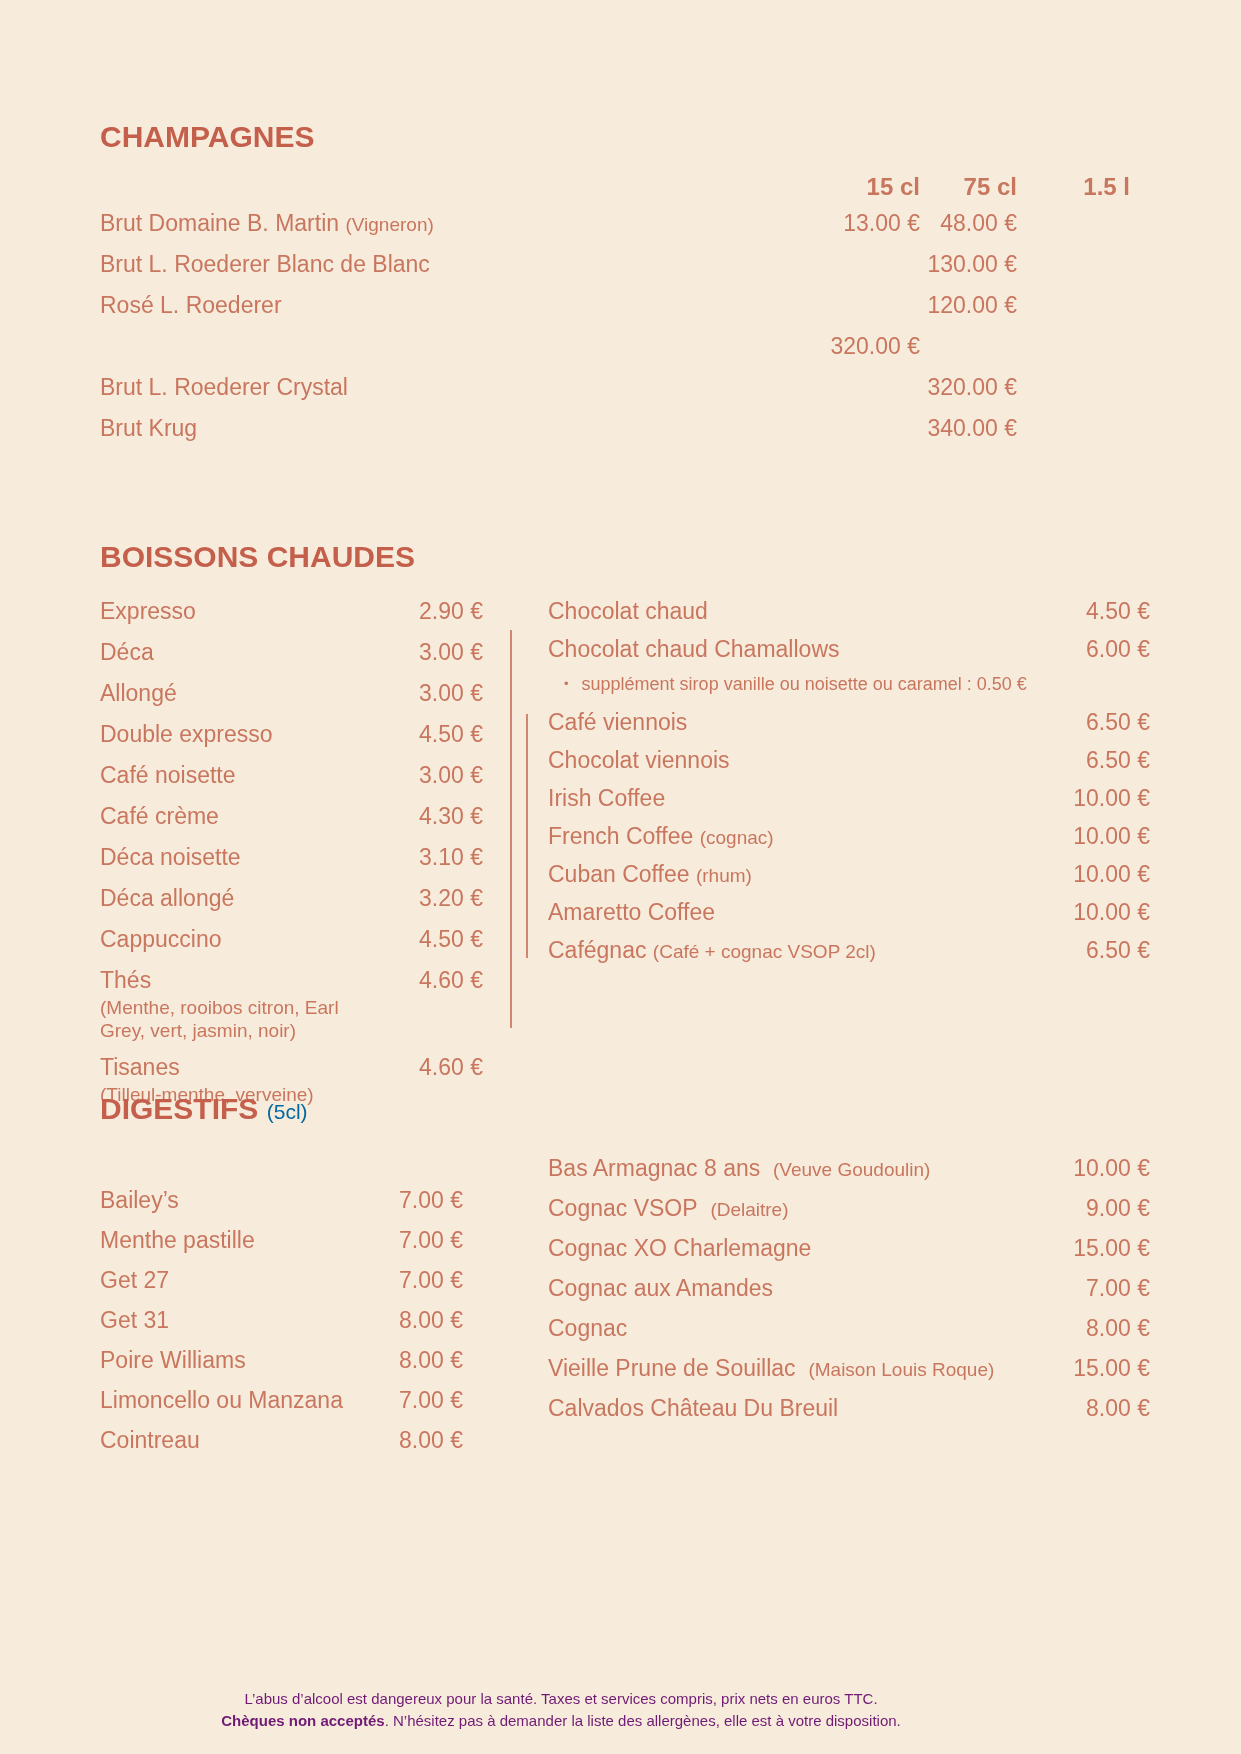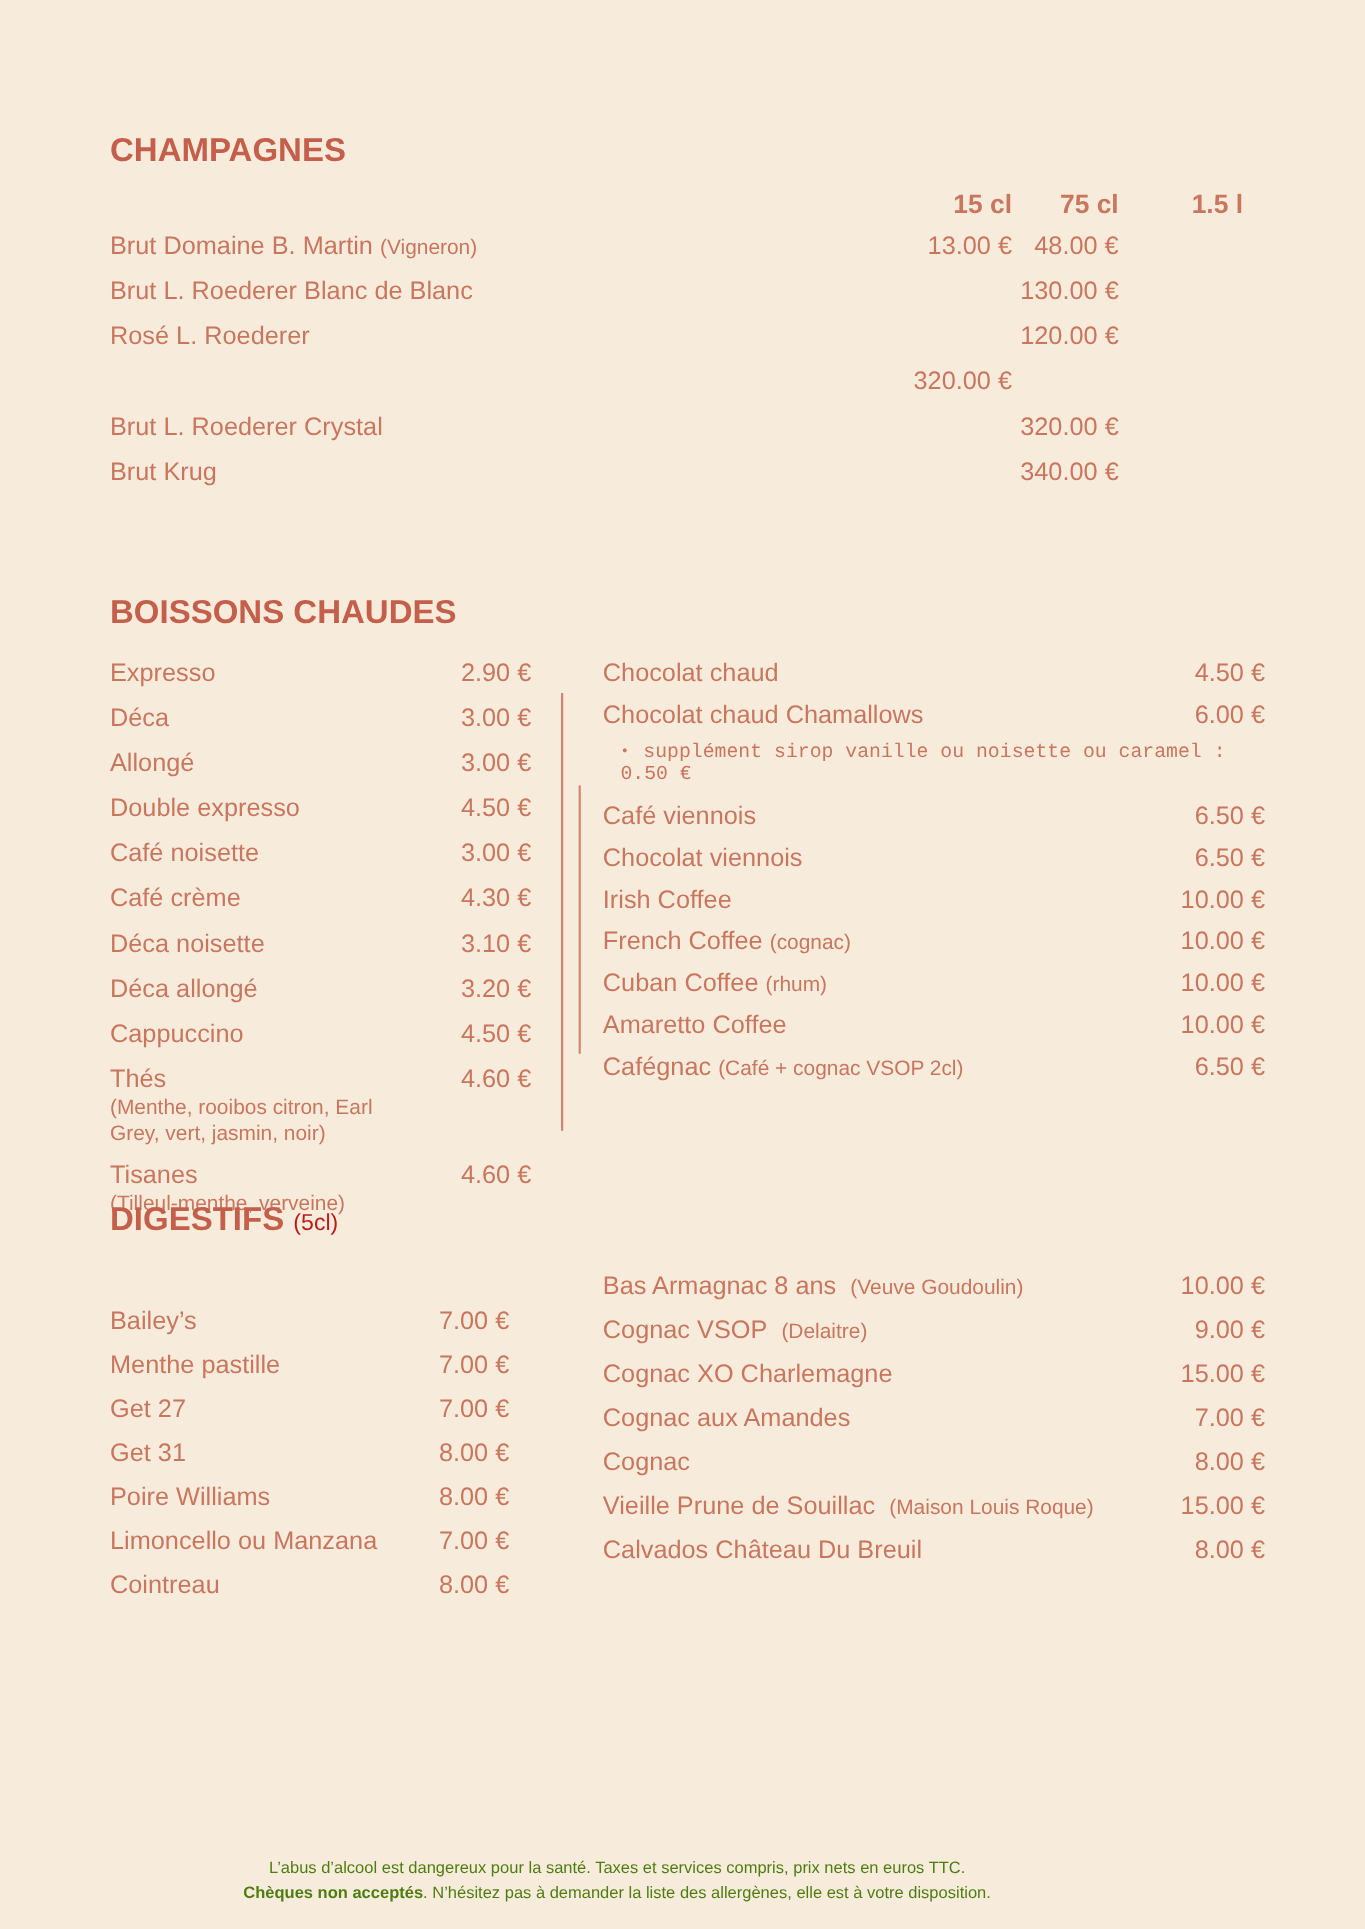--- a/index.html
+++ b/index.html
@@ -8,21 +8,21 @@
     position:relative;
     width:1241px; height:1754px;
     overflow:hidden;
     font-family:"Liberation Sans","DejaVu Sans",sans-serif;
     color:#c9765f;
   }
   .section-title {
     font-size:30px; font-weight:bold; color:#c45f4c;
     letter-spacing:0; line-height:1.1; white-space:nowrap;
   }
-  .title-note { font-size:21px; font-weight:normal; color:#b91c1c; }
+  .title-note { font-size:21px; font-weight:normal; color:#0369a1; }
 
   
   .champagnes { position:absolute; left:100px; top:120px; width:1030px; }
   .champ-grid { display:grid; grid-template-columns:1fr 97px 97px 113px; align-items:baseline; }
   .champ-grid .p { text-align:right; font-size:23px; white-space:nowrap; }
   .champ-header { margin-top:20px; margin-bottom:9px; }
   .champ-header .p { font-weight:bold; font-size:24px; }
   .champ-grid.row { margin-bottom:14px; }
   .cname { font-size:23px; white-space:nowrap; }
   .inote { font-size:19px; }
@@ -33,36 +33,36 @@
   .dname { font-size:23px; }
   .dprice { font-size:23px; white-space:nowrap; text-align:right; }
   .sub { display:block; font-size:19px; line-height:1.2; margin-top:3px; }
 
   
   .boissons { position:absolute; left:100px; top:540px; width:1050px; }
   .boissons .stitle { margin-bottom:25px; }
   .boissons .colL { width:383px; }
   .boissons .colR { width:602px; margin-left:65px; }
   .boissons .colL .sub { max-width:278px; }
-  .bullet-row { font-size:18px; margin:10px 0 14px 16px;font-family:Liberation Mono, monospace; }
+  .bullet-row { font-size:18px; margin:10px 0 14px 16px; }
   .bullet-glyph { font-size:13px; margin-right:13px; vertical-align:2px; }
   .divider-main  { position:absolute; left:510px; top:630px; width:2px; height:398px; background:rgba(201,118,95,.85); }
   .divider-short { position:absolute; left:526px; top:714px; width:2px; height:244px; background:rgba(201,118,95,.85); }
 
   
   .digestifs { position:absolute; left:100px; top:1092px; width:1050px; }
   .digestifs .stitle { margin-bottom:30px; }
   .digestifs .colL { width:363px;margin-top:32px; }
   .digestifs .colR { width:602px; margin-left:85px; }
   .digestifs .drow { margin-bottom:13px; }
 
   
   .footer {
     position:absolute; left:0; top:1688px; width:1090px;
-    text-align:center; font-size:15px; line-height:1.45; color:#4d7c0f;padding-left:32px;
+    text-align:center; font-size:15px; line-height:1.45; color:#701a75;padding-left:32px;
   }
   .footer b { font-weight:bold; }
 </style>
 </head>
 <body>
 
 <section class="champagnes">
   <h1 class="section-title">CHAMPAGNES</h1>
 
   <div class="champ-grid champ-header">

